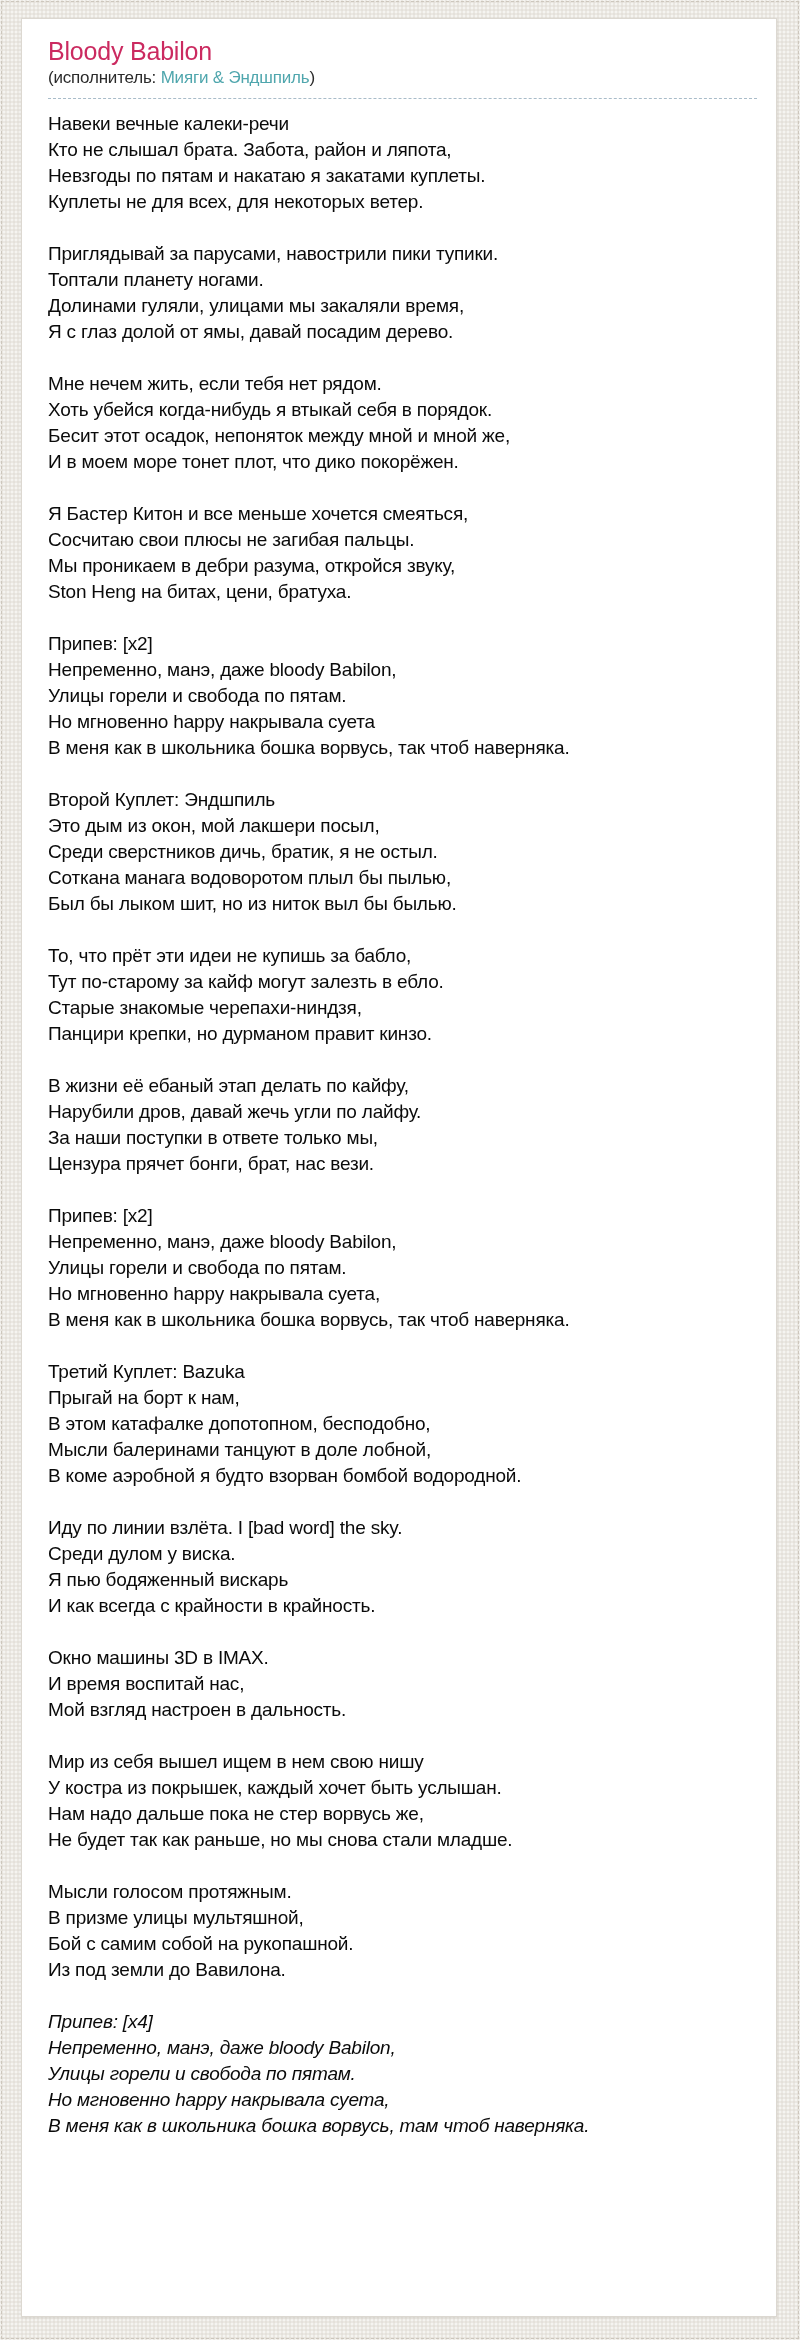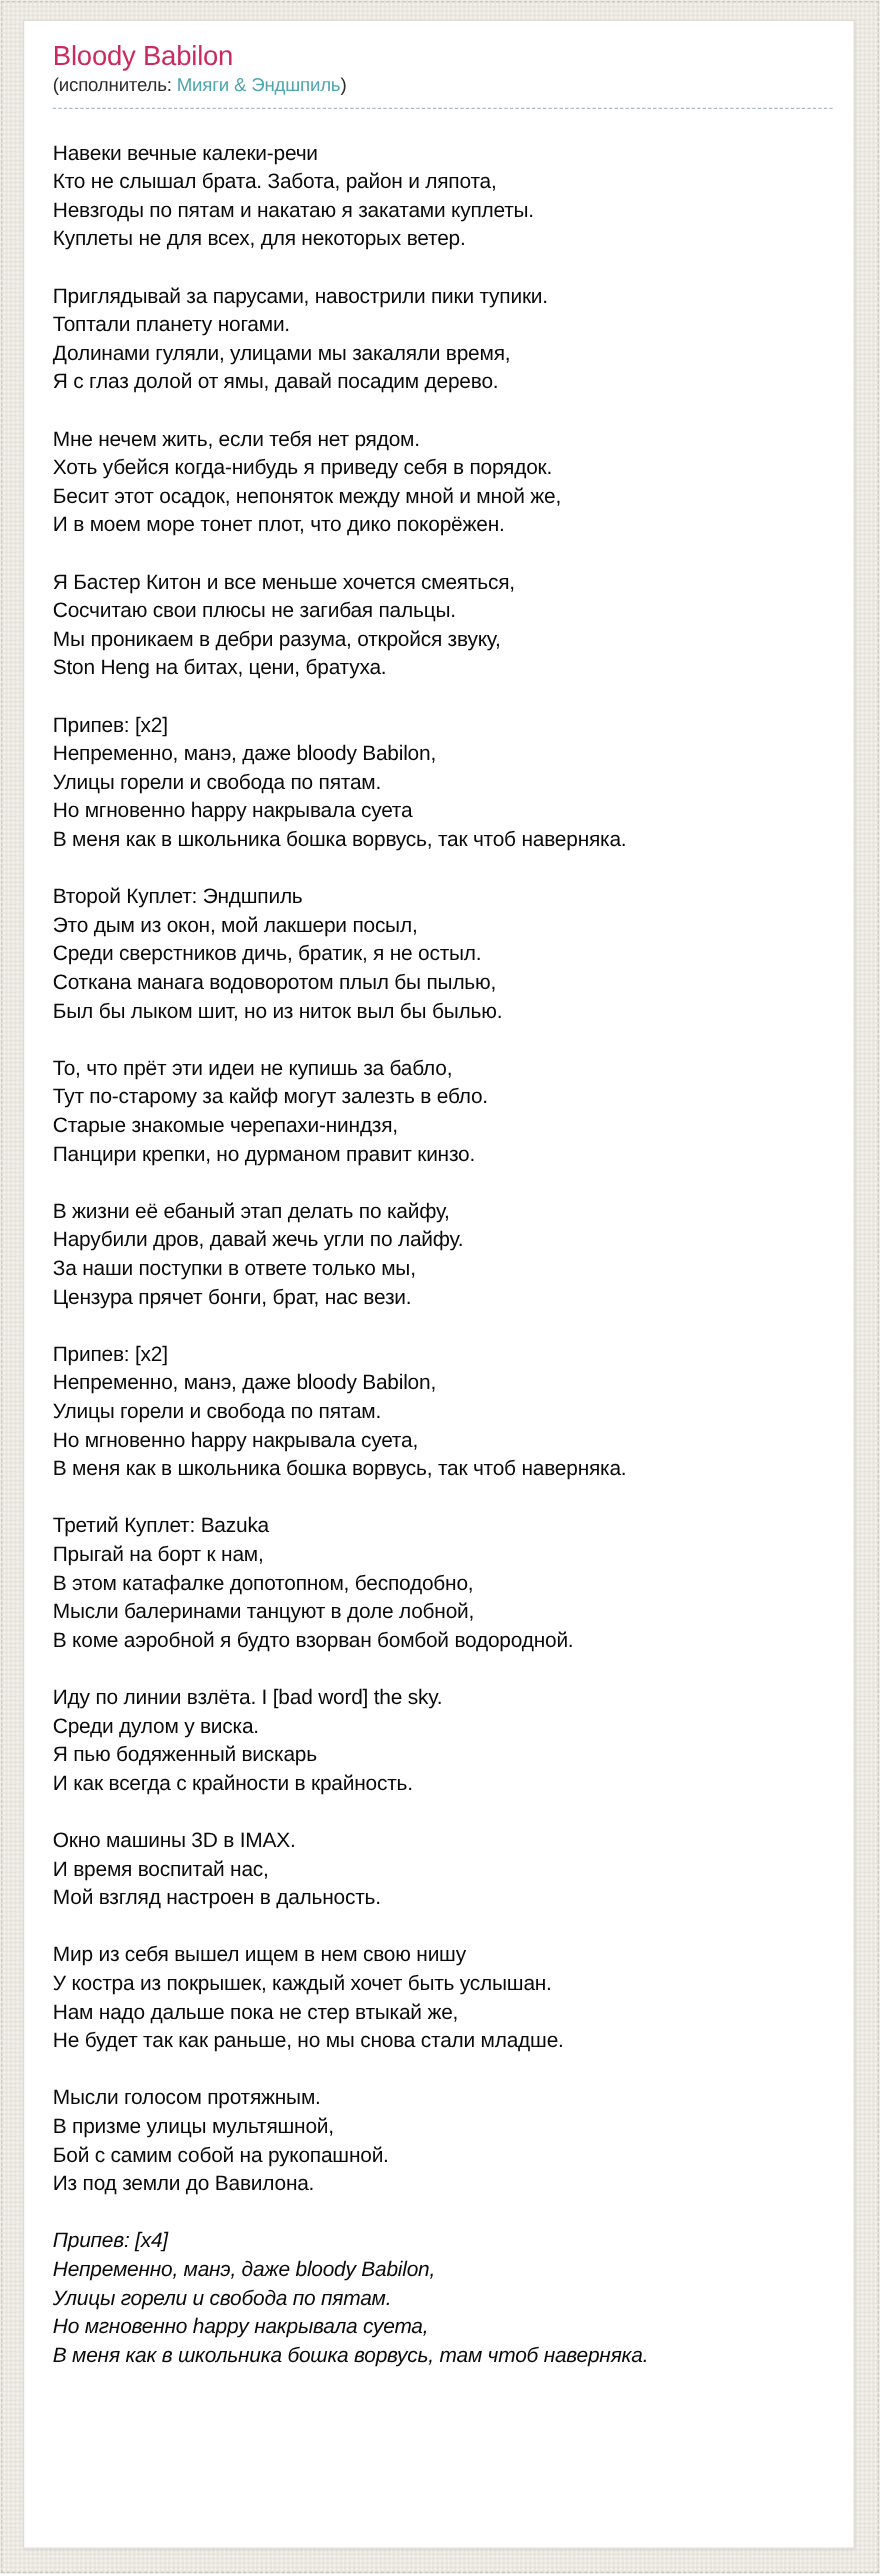--- a/index.html
+++ b/index.html
@@ -65,21 +65,21 @@
     color: var(--artist-link);
     text-decoration: none;
     cursor: pointer;
   }
   .lyrics {
     padding-top: 12px;
     font-size: 19px;
     line-height: 26px;
     letter-spacing: -0.2px;
   }
-  .stanza { margin: 16px 0 26px 0; }
+  .stanza { margin: 0 0 26px 0; }
   .stanza:last-child { margin-bottom: 0; font-style: italic; }
   .line { display: block; white-space: pre-wrap; }
 </style>
 </head>
 <body>
 
 <div class="edge-frame"></div>
 
 <div class="card">
   <div class="header">
@@ -94,21 +94,21 @@
         <span class="line">Куплеты не для всех, для некоторых ветер.</span>
       </p>
       <p class="stanza">
         <span class="line">Приглядывай за парусами, навострили пики тупики.</span>
         <span class="line">Топтали планету ногами.</span>
         <span class="line">Долинами гуляли, улицами мы закаляли время,</span>
         <span class="line">Я с глаз долой от ямы, давай посадим дерево.</span>
       </p>
       <p class="stanza">
         <span class="line">Мне нечем жить, если тебя нет рядом.</span>
-        <span class="line">Хоть убейся когда-нибудь я приведу себя в порядок.</span>
+        <span class="line">Хоть убейся когда-нибудь я втыкай себя в порядок.</span>
         <span class="line">Бесит этот осадок, непоняток между мной и мной же,</span>
         <span class="line">И в моем море тонет плот, что дико покорёжен.</span>
       </p>
       <p class="stanza">
         <span class="line">Я Бастер Китон и все меньше хочется смеяться,</span>
         <span class="line">Сосчитаю свои плюсы не загибая пальцы.</span>
         <span class="line">Мы проникаем в дебри разума, откройся звуку,</span>
         <span class="line">Ston Heng на битах, цени, братуха.</span>
       </p>
       <p class="stanza">
@@ -158,21 +158,21 @@
         <span class="line">И как всегда с крайности в крайность.</span>
       </p>
       <p class="stanza">
         <span class="line">Окно машины 3D в IMAX.</span>
         <span class="line">И время воспитай нас,</span>
         <span class="line">Мой взгляд настроен в дальность.</span>
       </p>
       <p class="stanza">
         <span class="line">Мир из себя вышел ищем в нем свою нишу</span>
         <span class="line">У костра из покрышек, каждый хочет быть услышан.</span>
-        <span class="line">Нам надо дальше пока не стер втыкай же,</span>
+        <span class="line">Нам надо дальше пока не стер ворвусь же,</span>
         <span class="line">Не будет так как раньше, но мы снова стали младше.</span>
       </p>
       <p class="stanza">
         <span class="line">Мысли голосом протяжным.</span>
         <span class="line">В призме улицы мультяшной,</span>
         <span class="line">Бой с самим собой на рукопашной.</span>
         <span class="line">Из под земли до Вавилона.</span>
       </p>
       <p class="stanza">
         <span class="line">Припев: [x4]</span>

